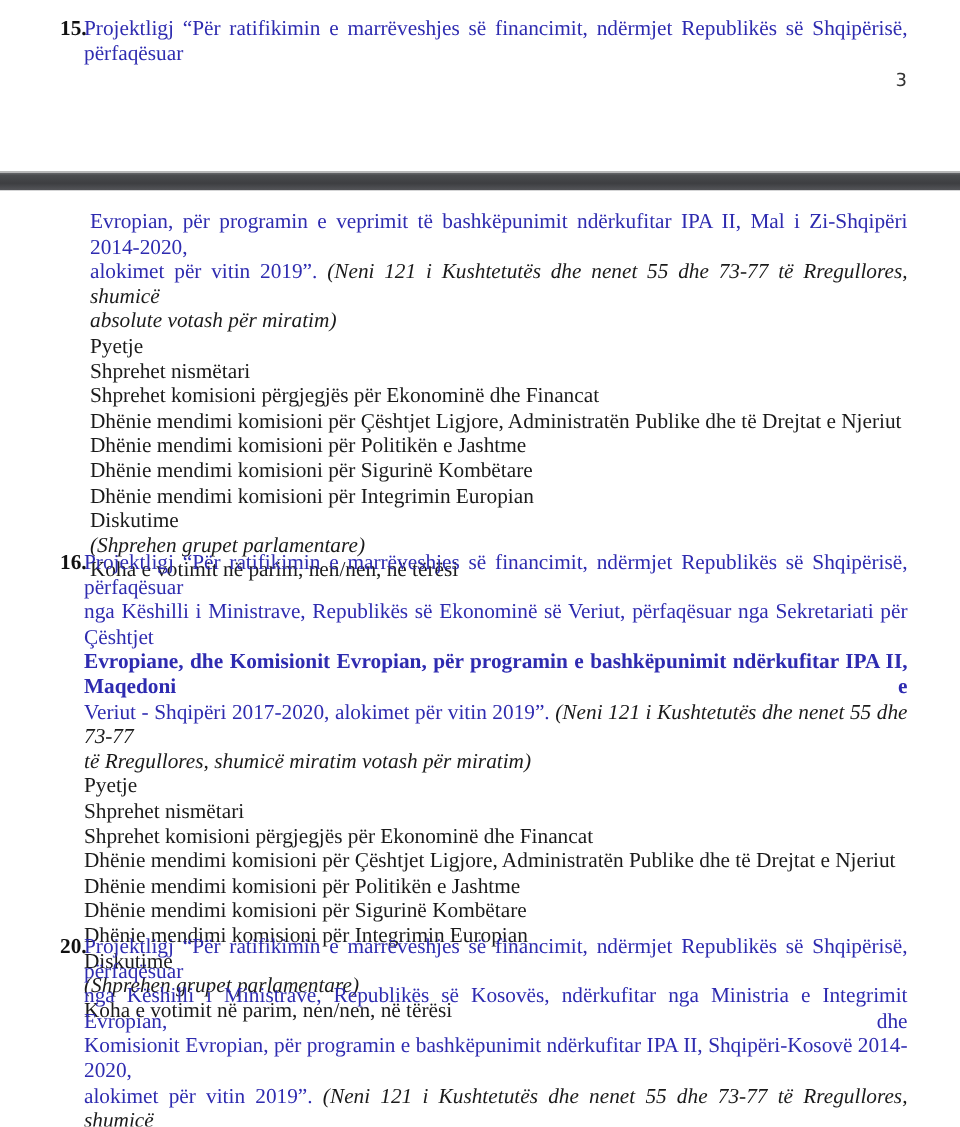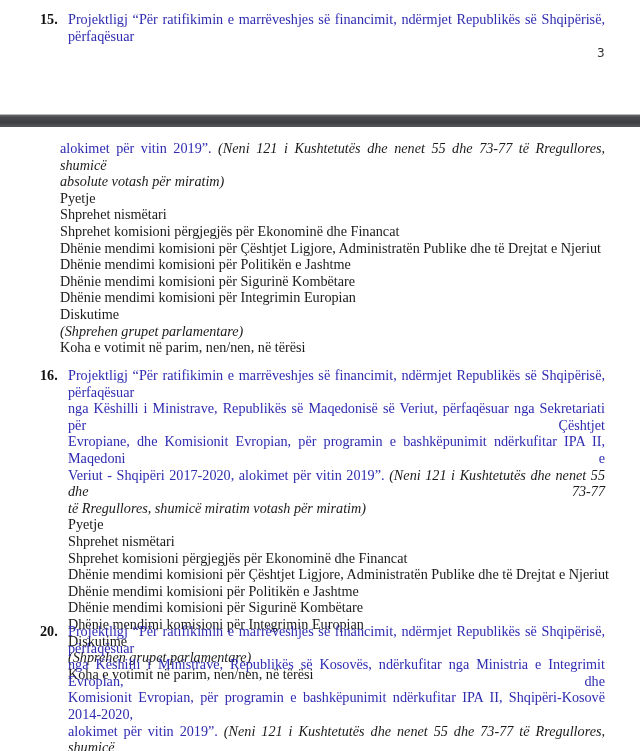--- a/index.html
+++ b/index.html
@@ -13,21 +13,21 @@
   }
   .page-top { position: absolute; left: 0; top: 0; width: 640px; height: 114px; background: #fff; }
   .separator {
     position: absolute; left: 0; top: 114px; width: 640px; height: 12px;
     background: linear-gradient(#6a6b6e 0, #4a4b4e 2px, #3d3e41 60%, #55565a 100%);
     border-top: 1px solid #b8b8b8;
   }
   .page-bottom { position: absolute; left: 0; top: 127px; width: 640px; height: 624px; background: #fff; }
   .item { position: absolute; left: 40px; width: 565px; line-height: 16.6px; }
   .item .num { position: absolute; left: 0; top: 0; font-weight: bold; color: #111; }
-  .item .body { margin-left: 28px; }
+  .item .body { margin-left: 16px; }
   .blue { color: #2e2bb0; }
   .ital { font-style: italic; color: #1a1a1a; }
   .para { text-align: justify; text-align-last: justify; }
   .line { display: block; white-space: nowrap; }
   .page-num { position: absolute; left: 597px; top: 46px; font-family: "DejaVu Sans", sans-serif; font-size: 12px; color: #333; }
   .cont { position: absolute; left: 60px; width: 545px; line-height: 16.6px; }
 </style>
 </head>
 <body>
 
@@ -37,40 +37,41 @@
 
 <div class="item" style="top:11px;">
   <span class="num">15.</span>
   <div class="body">
     <span class="line para blue" style="white-space: normal; text-align: justify; text-align-last: justify;">Projektligj “Për ratifikimin e marrëveshjes së financimit, ndërmjet Republikës së Shqipërisë, përfaqësuar</span>
   </div>
 </div>
 <div class="page-num">3</div>
 
 <div class="cont" style="top:140px;">
+  <span class="line para blue" style="white-space: normal; text-align: justify; text-align-last: justify;">Evropian, për programin e veprimit të bashkëpunimit ndërkufitar IPA II, Mal i Zi-Shqipëri 2014-2020,</span>
   <span class="line para" style="white-space: normal; text-align: justify; text-align-last: justify;"><span class="blue">alokimet për vitin 2019”.</span><span class="ital"> (Neni 121 i Kushtetutës dhe nenet 55 dhe 73-77 të Rregullores, shumicë</span></span>
   <span class="line ital">absolute votash për miratim)</span>
   <span class="line">Pyetje</span>
   <span class="line">Shprehet nismëtari</span>
   <span class="line">Shprehet komisioni përgjegjës për Ekonominë dhe Financat</span>
   <span class="line">Dhënie mendimi komisioni për Çështjet Ligjore, Administratën Publike dhe të Drejtat e Njeriut</span>
   <span class="line">Dhënie mendimi komisioni për Politikën e Jashtme</span>
   <span class="line">Dhënie mendimi komisioni për Sigurinë Kombëtare</span>
   <span class="line">Dhënie mendimi komisioni për Integrimin Europian</span>
   <span class="line">Diskutime</span>
   <span class="line ital">(Shprehen grupet parlamentare)</span>
   <span class="line">Koha e votimit në parim, nen/nen, në tërësi</span>
 </div>
 
 <div class="item" style="top:367px;">
   <span class="num">16.</span>
   <div class="body">
     <span class="line para blue" style="white-space: normal; text-align: justify; text-align-last: justify;">Projektligj “Për ratifikimin e marrëveshjes së financimit, ndërmjet Republikës së Shqipërisë, përfaqësuar</span>
-    <span class="line para blue" style="white-space: normal; text-align: justify; text-align-last: justify;">nga Këshilli i Ministrave, Republikës së Maqedonisë së Veriut, përfaqësuar nga Sekretariati për Çështjet</span>
-    <span class="line para blue" style="white-space: normal; text-align: justify; text-align-last: justify;">Evropiane, dhe Komisionit Evropian, për programin e bashkëpunimit ndërkufitar IPA II, Maqedoni e</span>
+    <span class="line para blue" style="white-space: normal; text-align: justify; text-align-last: justify;">nga Këshilli i Ministrave, Republikës së Ekonominë së Veriut, përfaqësuar nga Sekretariati për Çështjet</span>
+    <span class="line para blue" style="white-space: normal; text-align: justify; text-align-last: justify; font-weight: bold;">Evropiane, dhe Komisionit Evropian, për programin e bashkëpunimit ndërkufitar IPA II, Maqedoni e</span>
     <span class="line para" style="white-space: normal; text-align: justify; text-align-last: justify;"><span class="blue">Veriut - Shqipëri 2017-2020, alokimet për vitin 2019”.</span><span class="ital"> (Neni 121 i Kushtetutës dhe nenet 55 dhe 73-77</span></span>
     <span class="line ital">të Rregullores, shumicë miratim votash për miratim)</span>
     <span class="line">Pyetje</span>
     <span class="line">Shprehet nismëtari</span>
     <span class="line">Shprehet komisioni përgjegjës për Ekonominë dhe Financat</span>
     <span class="line">Dhënie mendimi komisioni për Çështjet Ligjore, Administratën Publike dhe të Drejtat e Njeriut</span>
     <span class="line">Dhënie mendimi komisioni për Politikën e Jashtme</span>
     <span class="line">Dhënie mendimi komisioni për Sigurinë Kombëtare</span>
     <span class="line">Dhënie mendimi komisioni për Integrimin Europian</span>
     <span class="line">Diskutime</span>

